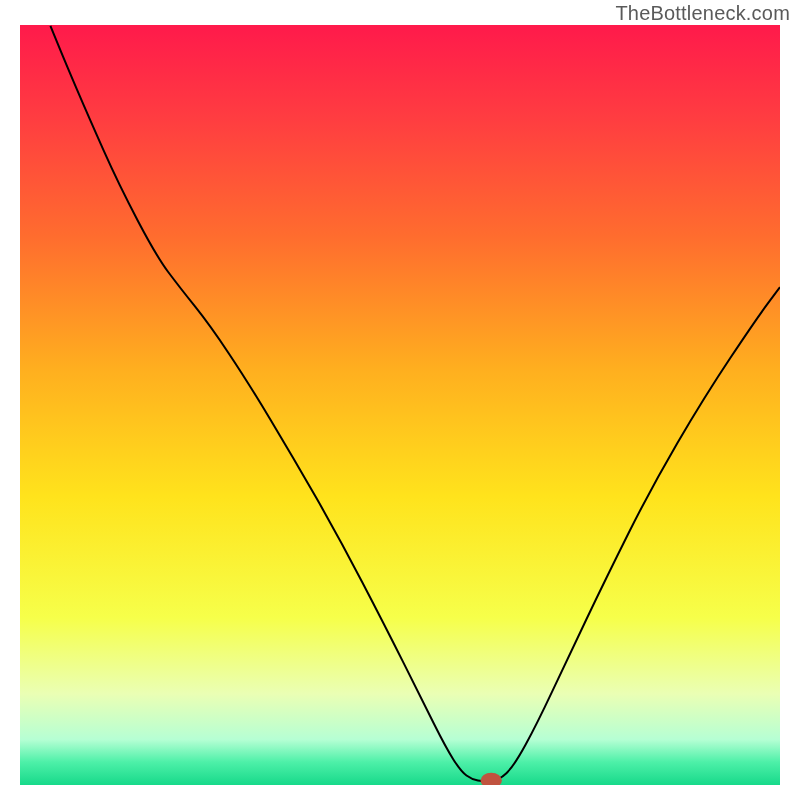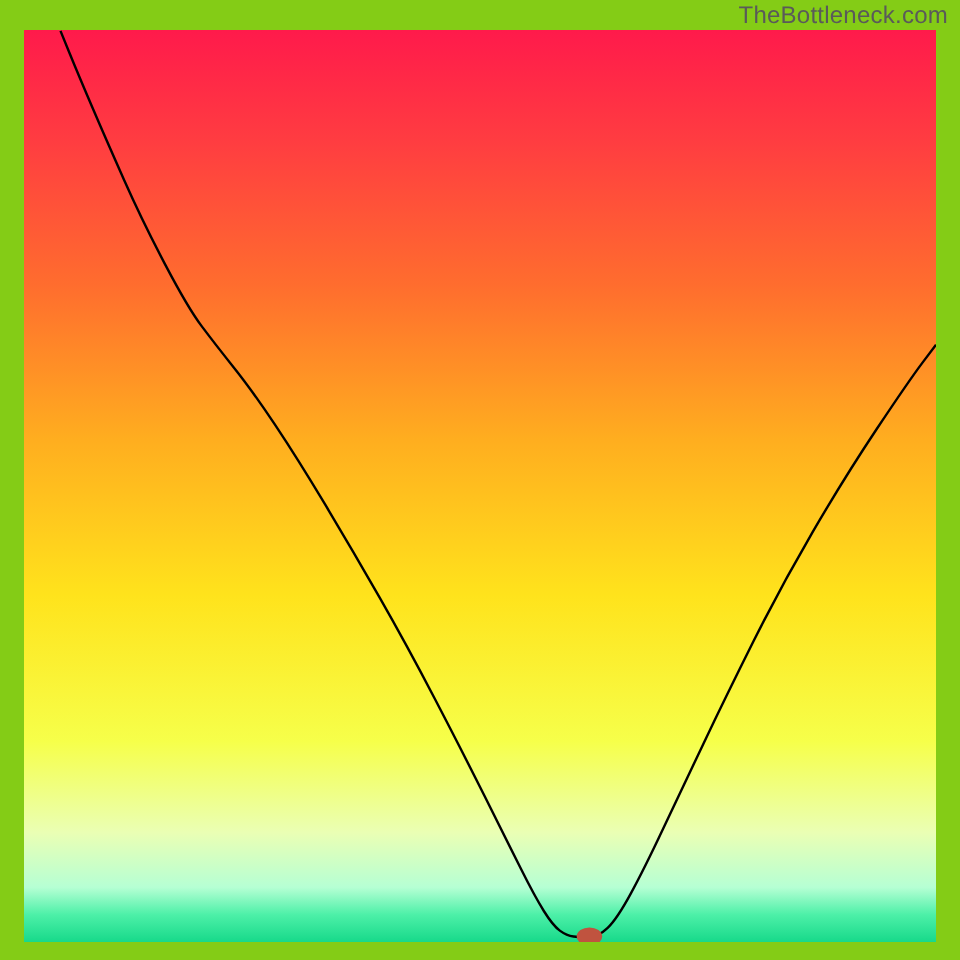--- a/index.html
+++ b/index.html
@@ -8,21 +8,21 @@
     width: 800px;
     height: 800px;
     background: #000;
     overflow: hidden;
     font-family: Arial, Helvetica, sans-serif;
   }
   .frame {
     position: relative;
     width: 800px;
     height: 800px;
-    background: #84cc16;
+    background: #ffffff;
     text-align: right;
   }
   .watermark {
     position: absolute;
     top: 2px;
     right: 10px;
     color: #5a5a5a;
     font-size: 20px;
     font-weight: 500;
     letter-spacing: 0.2px;

